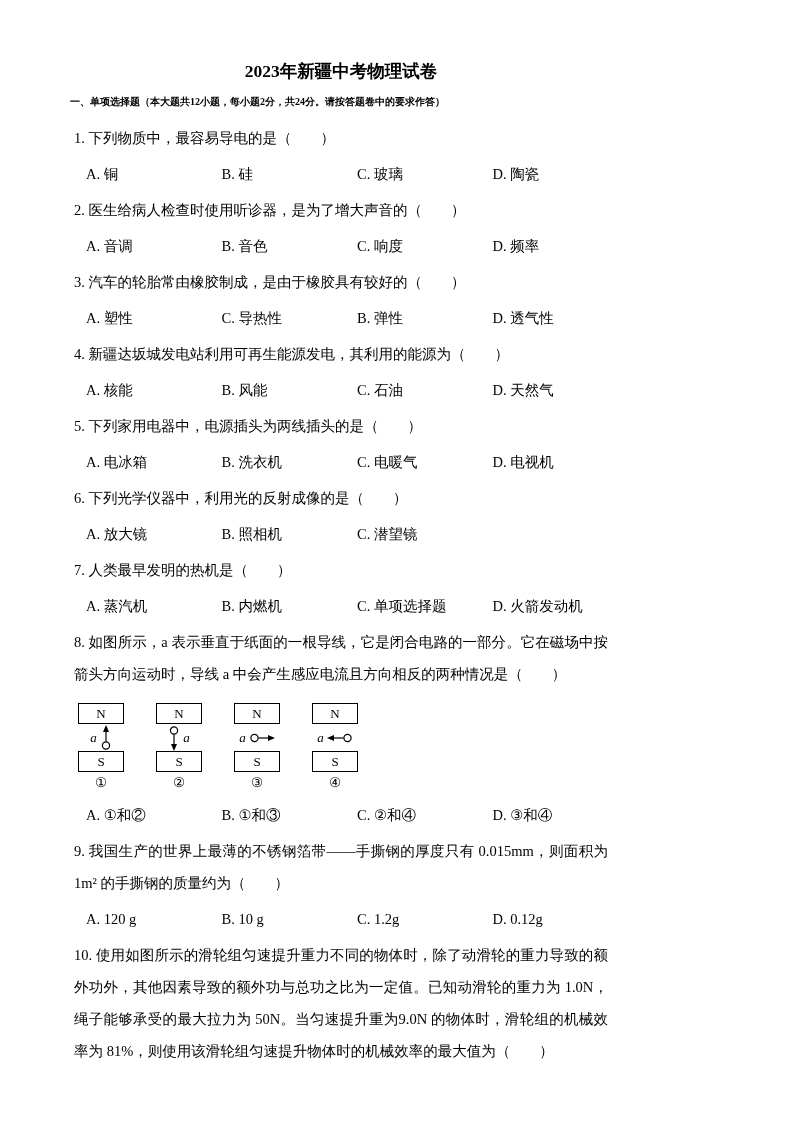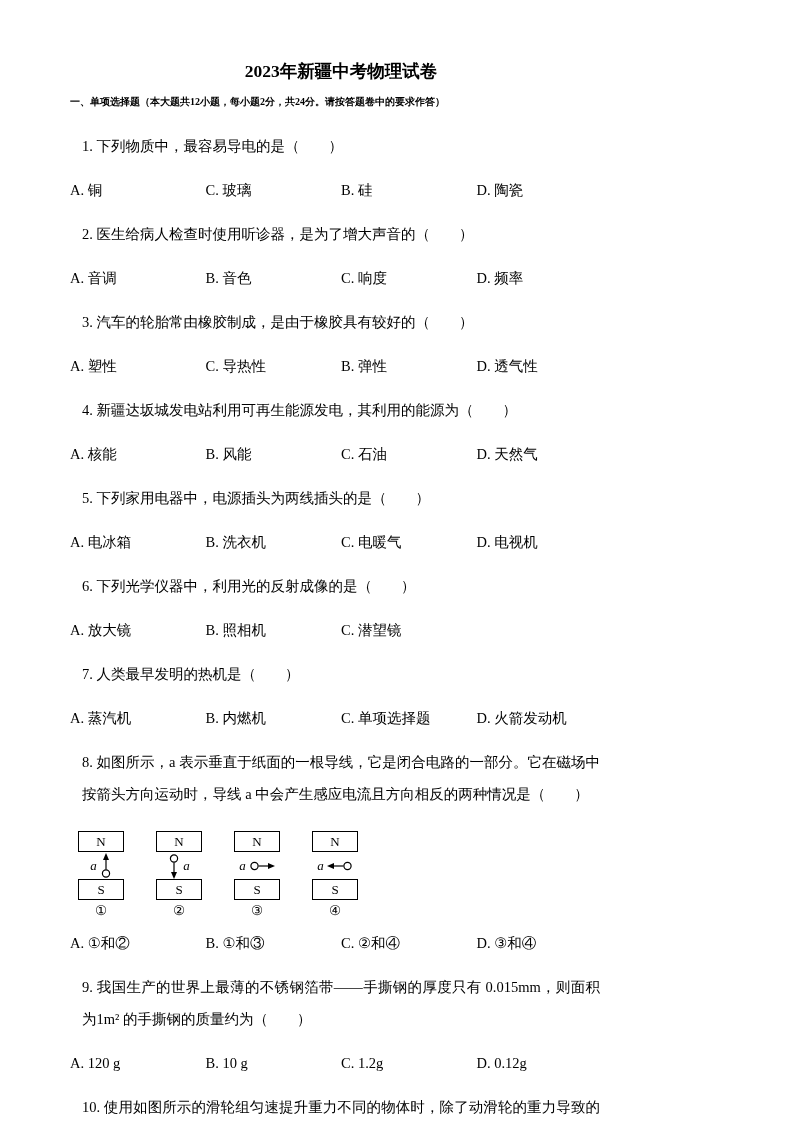--- a/index.html
+++ b/index.html
@@ -10,21 +10,21 @@
     background: #ffffff;
     color: #000000;
     font-family: "Liberation Serif", "DejaVu Serif", serif;
     overflow: hidden;
   }
   .page {
     width: 682px;
     height: 1122px;
     padding: 56px 70px 0 70px;
   }
-  p { margin: 12px; }
+  p { margin: 4px; }
   .title {
     text-align: center;
     font-weight: bold;
     font-size: 17.5px;
     line-height: 30px;
   }
   .section-heading {
     font-weight: bold;
     font-size: 10px;
     line-height: 32px;
@@ -33,21 +33,21 @@
     font-size: 14.5px;
     line-height: 32px;
     text-align: justify;
   }
   .options {
     display: grid;
     grid-template-columns: 1fr 1fr 1fr 1fr;
     font-size: 14.5px;
     line-height: 32px;
   }
-  .opt { white-space: nowrap; }
+  .opt { white-space: nowrap; margin-left: 16px; }
   
   .figure {
     display: flex;
     gap: 24px;
     padding: 9px 0 9px 4px;
   }
   .diagram {
     display: flex;
     flex-direction: column;
     align-items: center;
@@ -88,22 +88,22 @@
 <div class="page">
 
   <div class="title">2023年新疆中考物理试卷</div>
 
   <div class="section-heading">一、单项选择题（本大题共12小题，每小题2分，共24分。请按答题卷中的要求作答）</div>
 
   <div class="q">
     <p class="stem">1. 下列物质中，最容易导电的是（　　）</p>
     <div class="options">
       <span class="opt">A. 铜</span>
+      <span class="opt">B. 硅</span>
       <span class="opt">C. 玻璃</span>
-      <span class="opt">B. 硅</span>
       <span class="opt">D. 陶瓷</span>
     </div>
   </div>
 
   <div class="q">
     <p class="stem">2. 医生给病人检查时使用听诊器，是为了增大声音的（　　）</p>
     <div class="options">
       <span class="opt">A. 音调</span>
       <span class="opt">B. 音色</span>
       <span class="opt">C. 响度</span>

